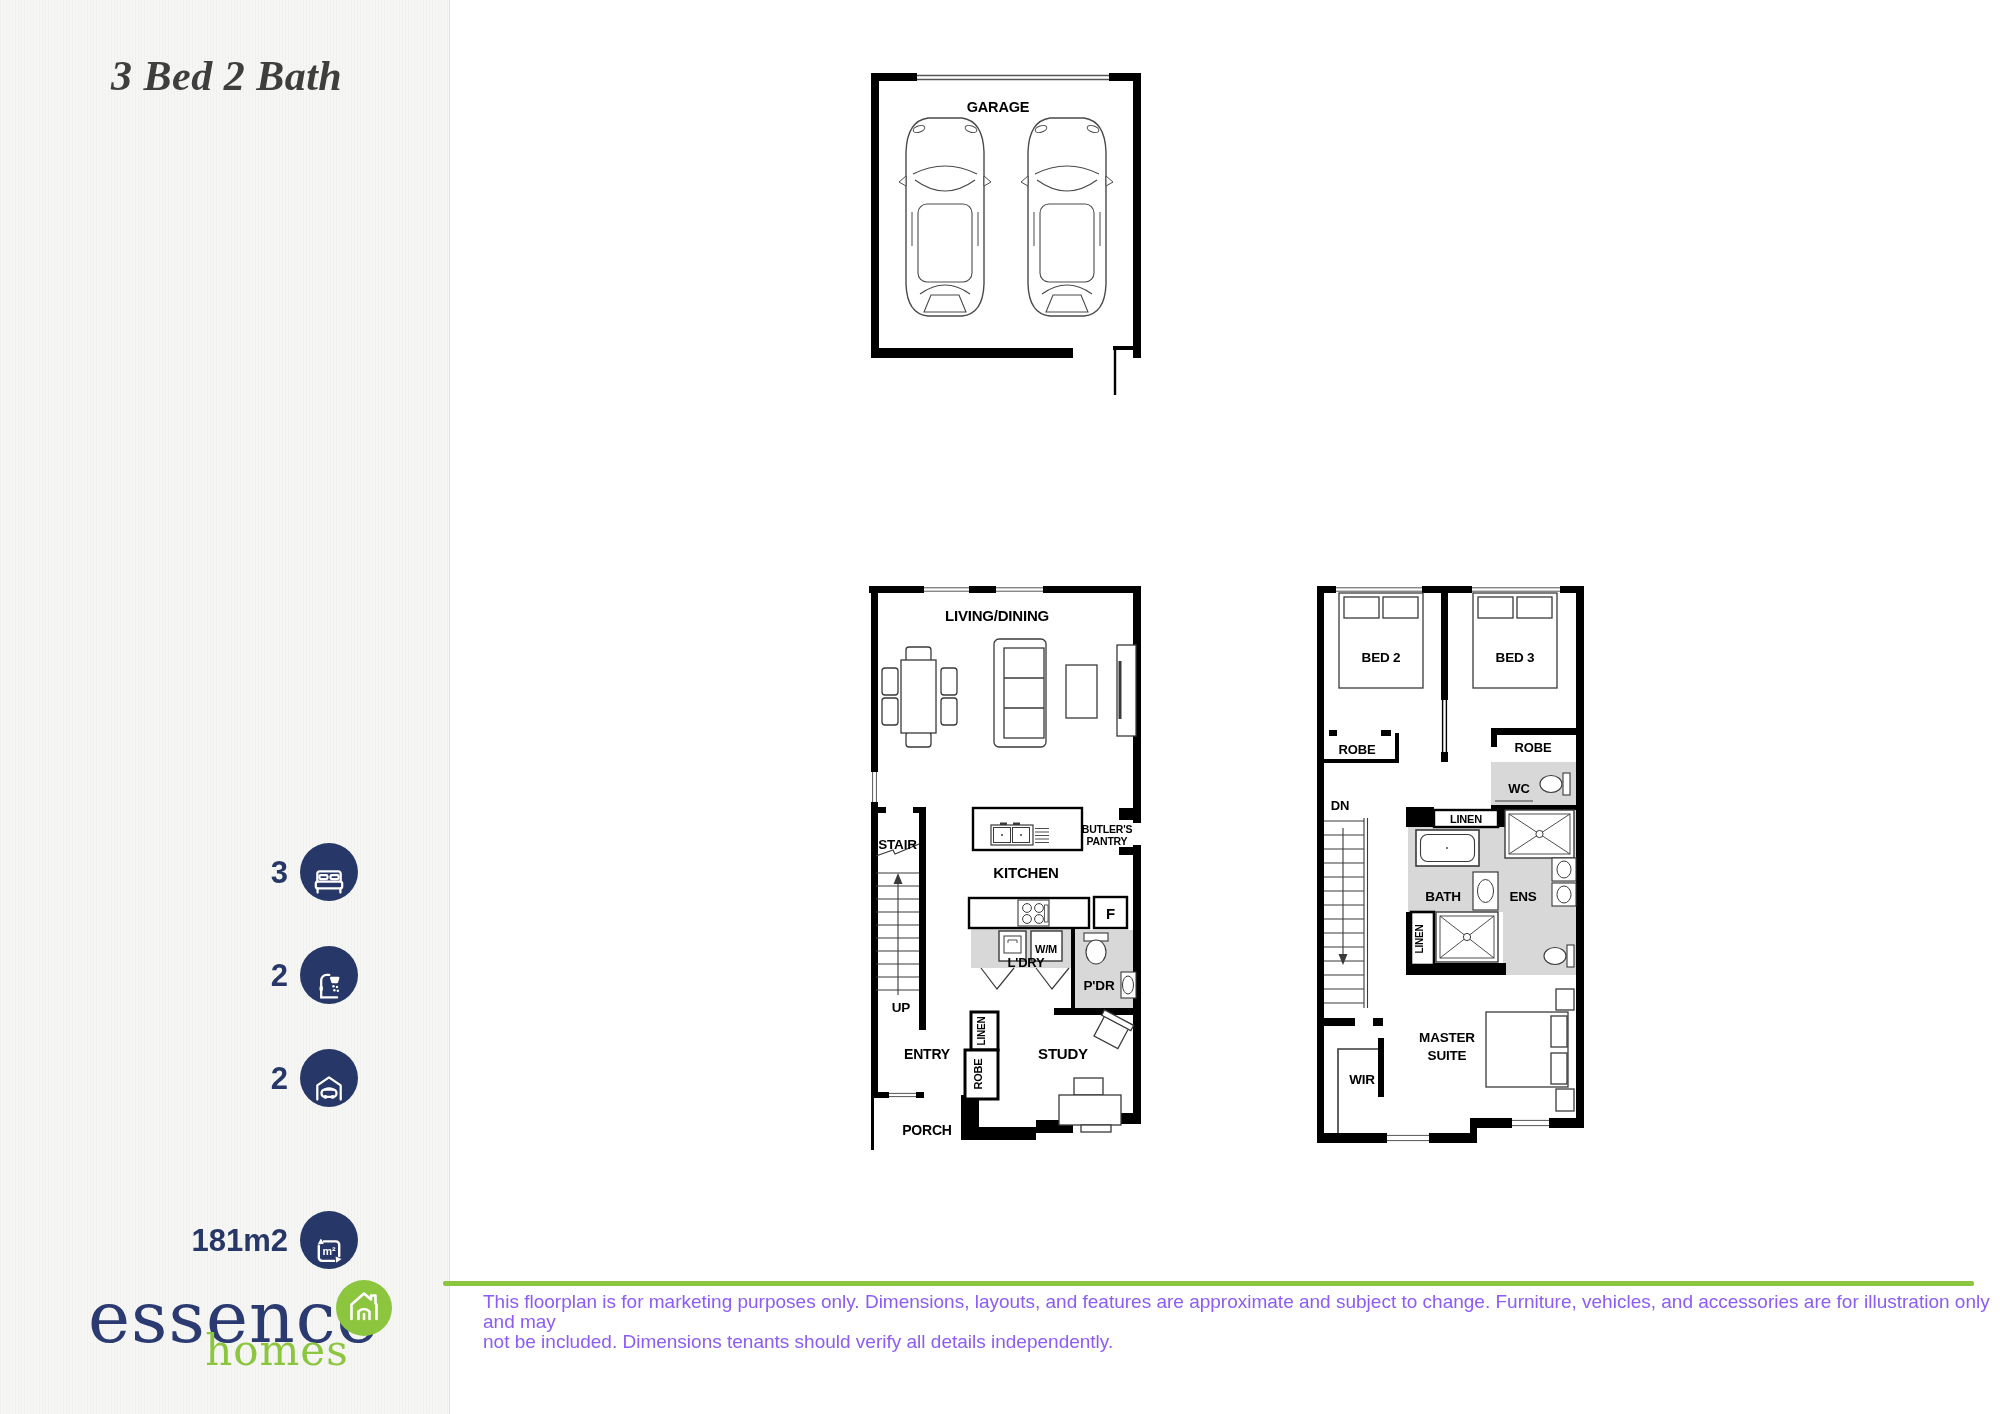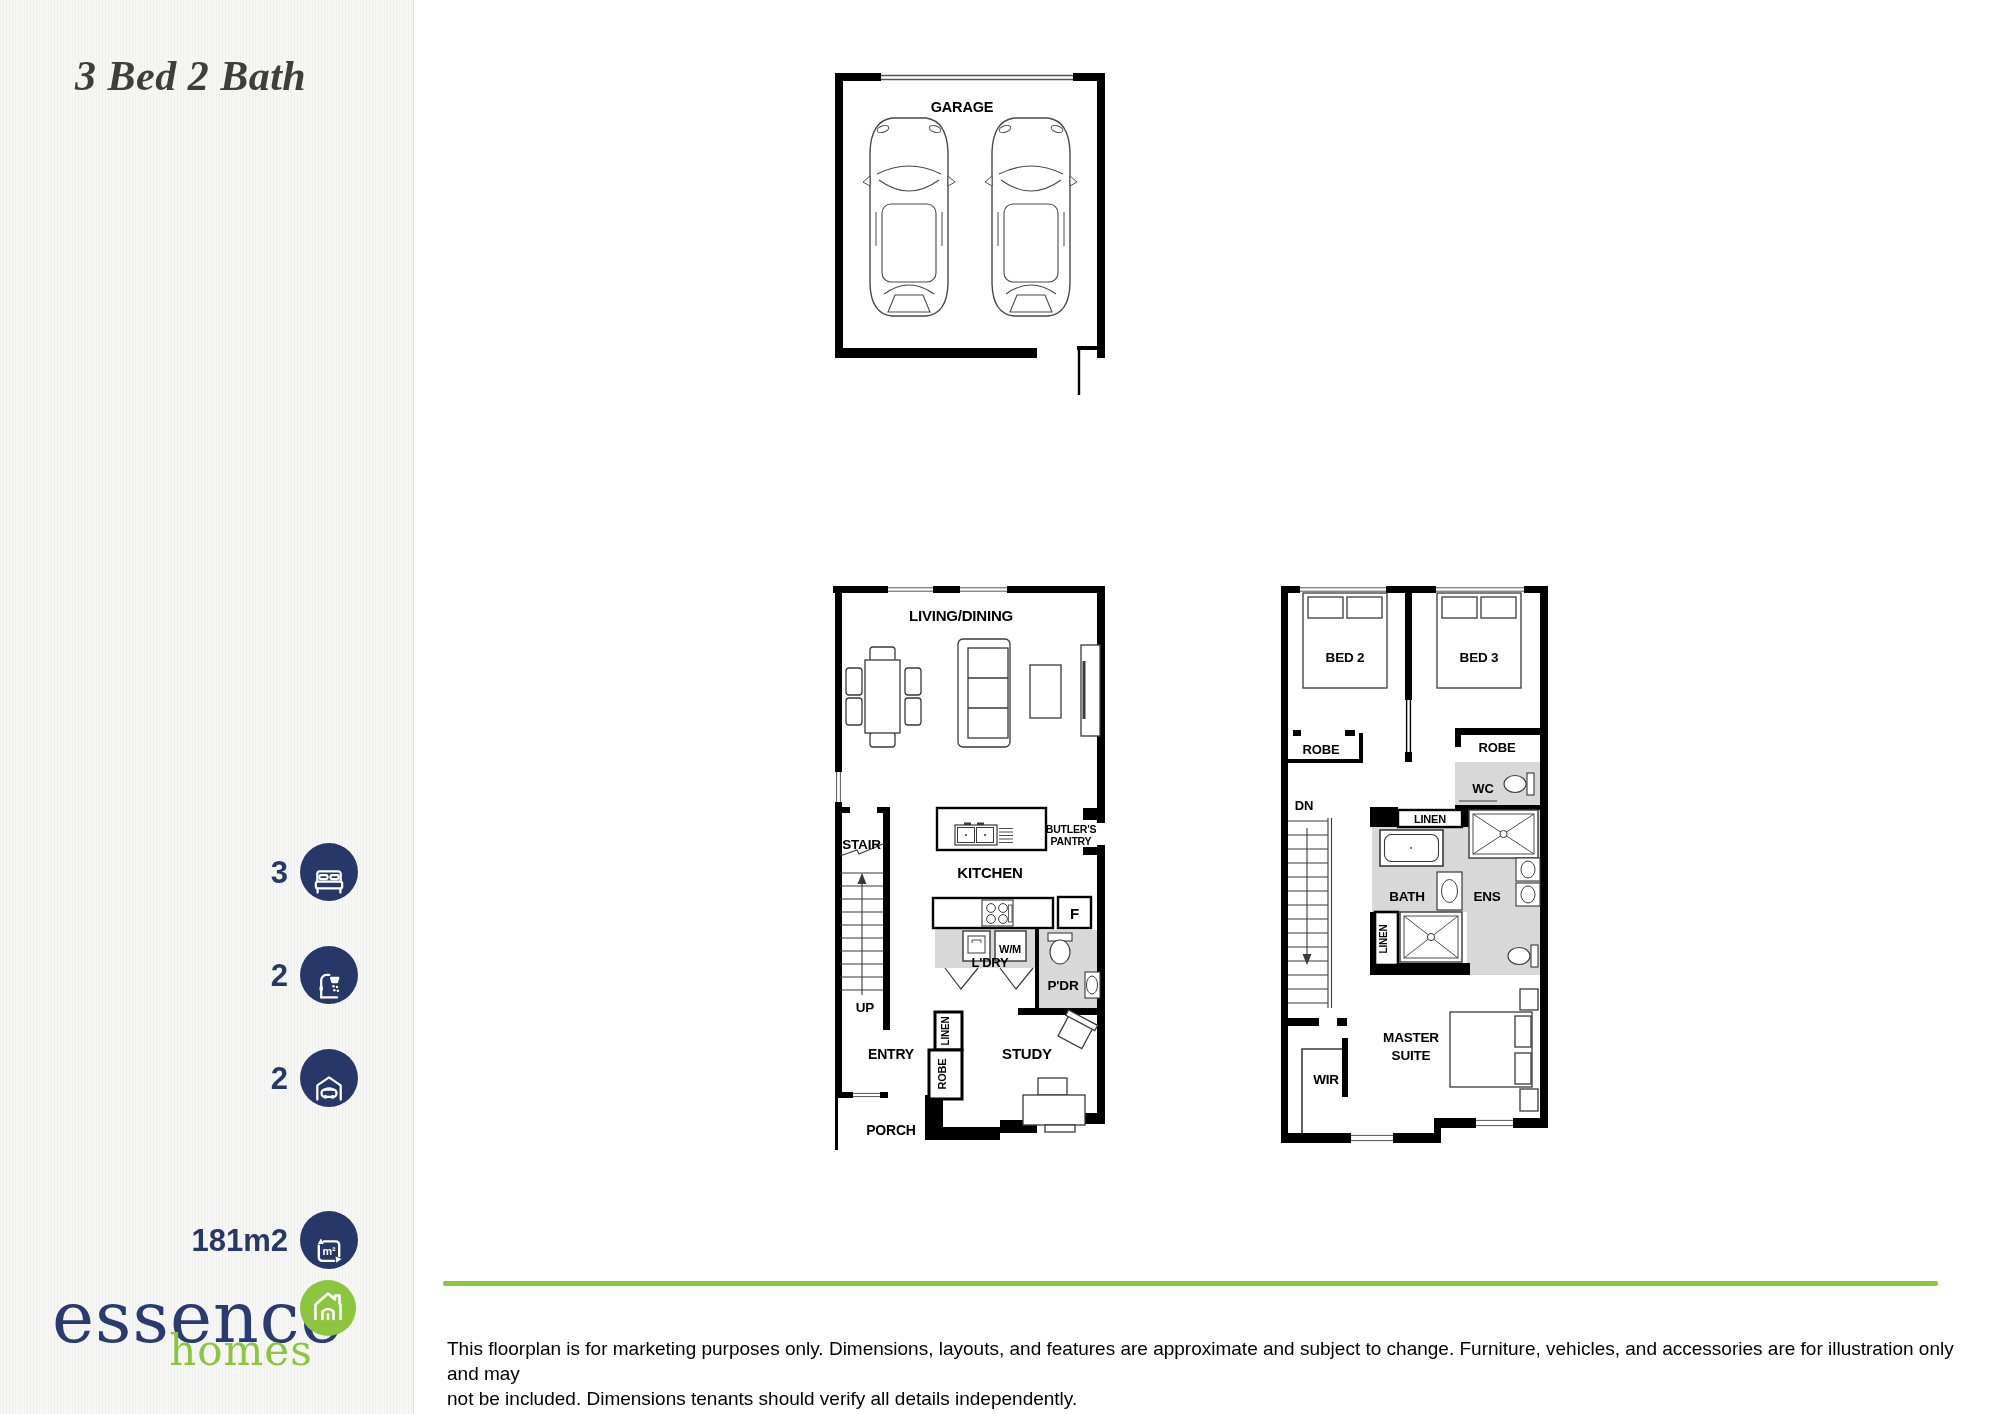--- a/index.html
+++ b/index.html
@@ -1,39 +1,39 @@
 <!DOCTYPE html>
 <html><head>
 <meta charset="utf-8">
 <style>
   html,body{margin:0;padding:0;background:#e9e9e9;}
   #canvas{position:relative;width:2000px;height:1414px;background:#ffffff;overflow:hidden;
           font-family:"Liberation Sans",sans-serif;}
-  .abs{position:absolute;}
+  .abs{position:absolute;padding-left:36px;}
   
   #sidebar{left:0;top:0;width:413px;height:1414px;
     background:
       repeating-linear-gradient(90deg, rgba(120,120,115,0.045) 0 1px, rgba(255,255,255,0) 1px 3px),
       #f6f6f4;
     border-right:1px solid #e3e3e0;}
   #title{left:75px;top:52px;width:320px;font-family:"Liberation Serif",serif;
     font-style:italic;font-weight:600;font-size:42px;color:#3e3e3e;letter-spacing:0.5px;}
   .spec-row{left:150px;width:210px;height:60px;}
   .spec-num{position:absolute;left:0;top:12px;width:138px;text-align:right;
     font-size:31px;font-weight:600;color:#273767;}
   .spec-circle{position:absolute;left:150px;top:0;width:58px;height:58px;border-radius:50%;
     background:#273767;display:flex;align-items:flex-end;justify-content:center;}
   
   #logo-essence{left:52px;top:1276px;width:250px;font-family:"DejaVu Serif",serif;
     font-size:71px;font-weight:500;color:#2b3a70;letter-spacing:1px;}
   #logo-homes{left:150px;top:1326px;width:182px;text-align:center;font-family:"DejaVu Serif",serif;
     font-size:42px;color:#8cc63e;letter-spacing:1px;}
   
   #green-line{left:443px;top:1281px;width:1495px;height:5px;background:#8cc63e;border-radius:2px;}
-  #disclaimer{left:447px;top:1292px;width:1510px;color:#000000;font-size:19px;line-height:25px;margin-top:44px;}
+  #disclaimer{left:447px;top:1292px;width:1510px;color:#8b5cf6;font-size:19px;line-height:20px;}
   
   .fpl{font-family:"Liberation Sans",sans-serif;font-weight:bold;fill:#000;letter-spacing:-0.2px;}
   svg{display:block;}
 </style>
 </head>
 <body>
 
 <div id="canvas">
 
   <div id="sidebar" class="abs">

